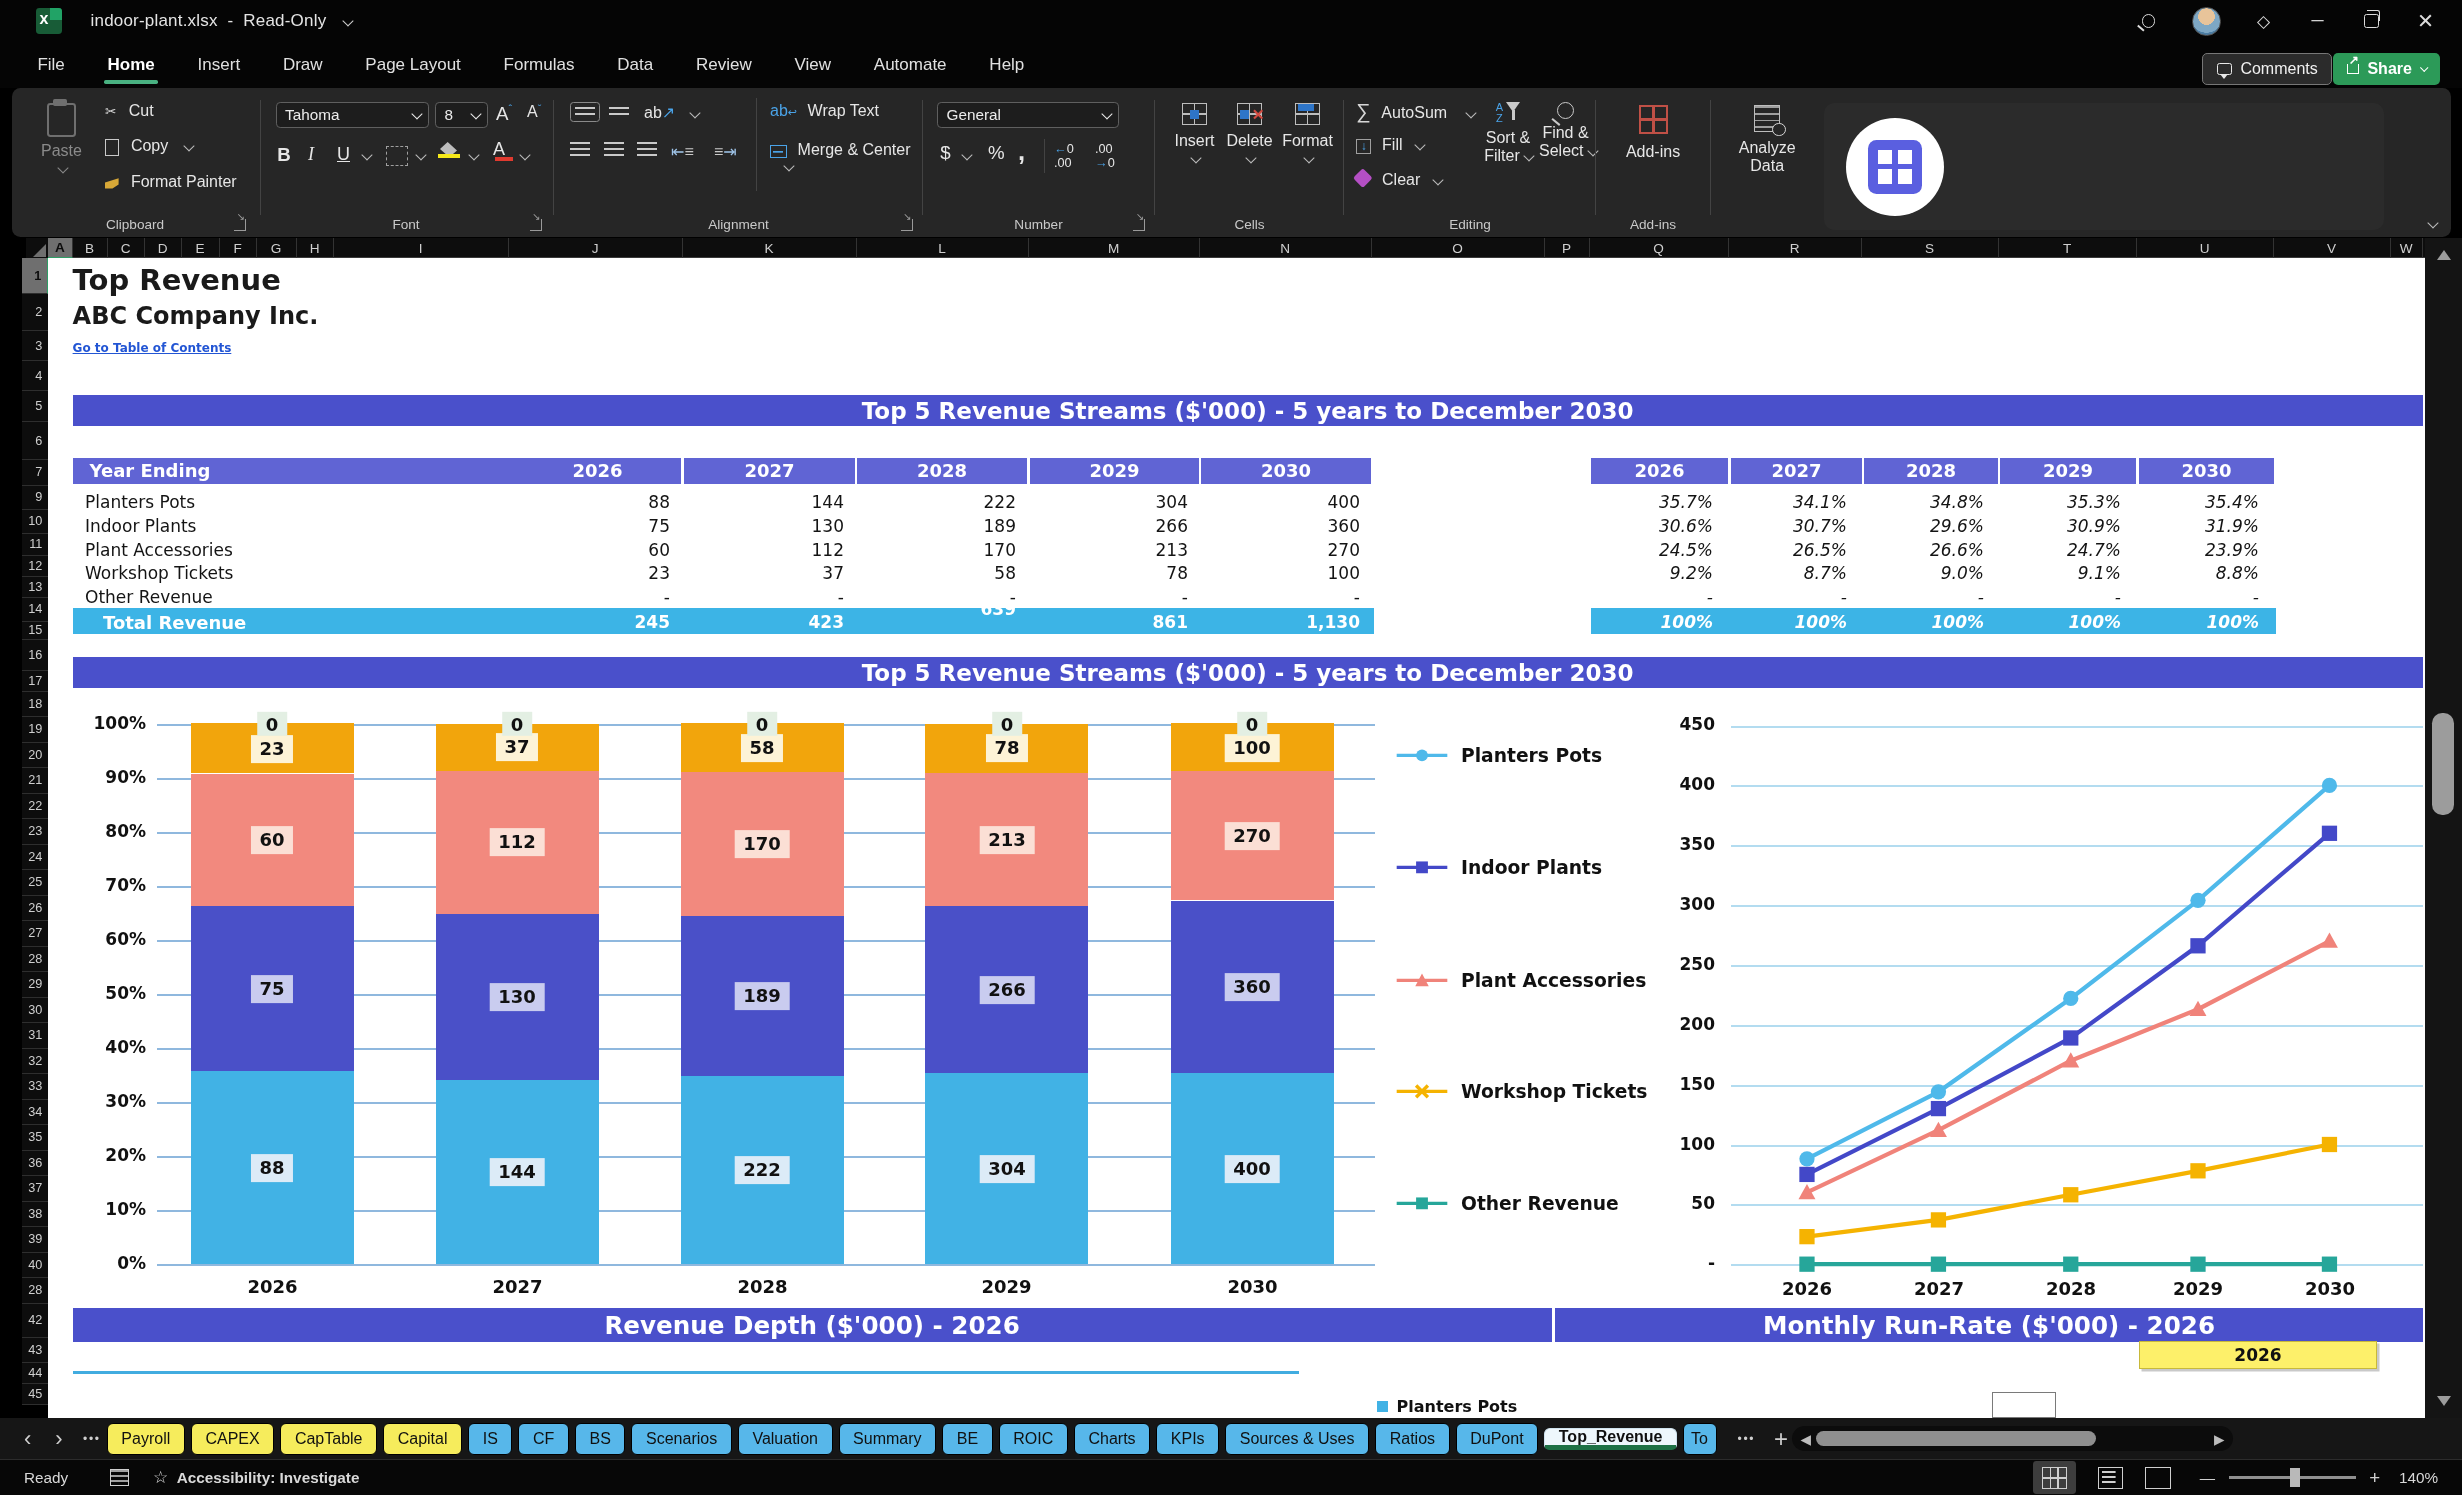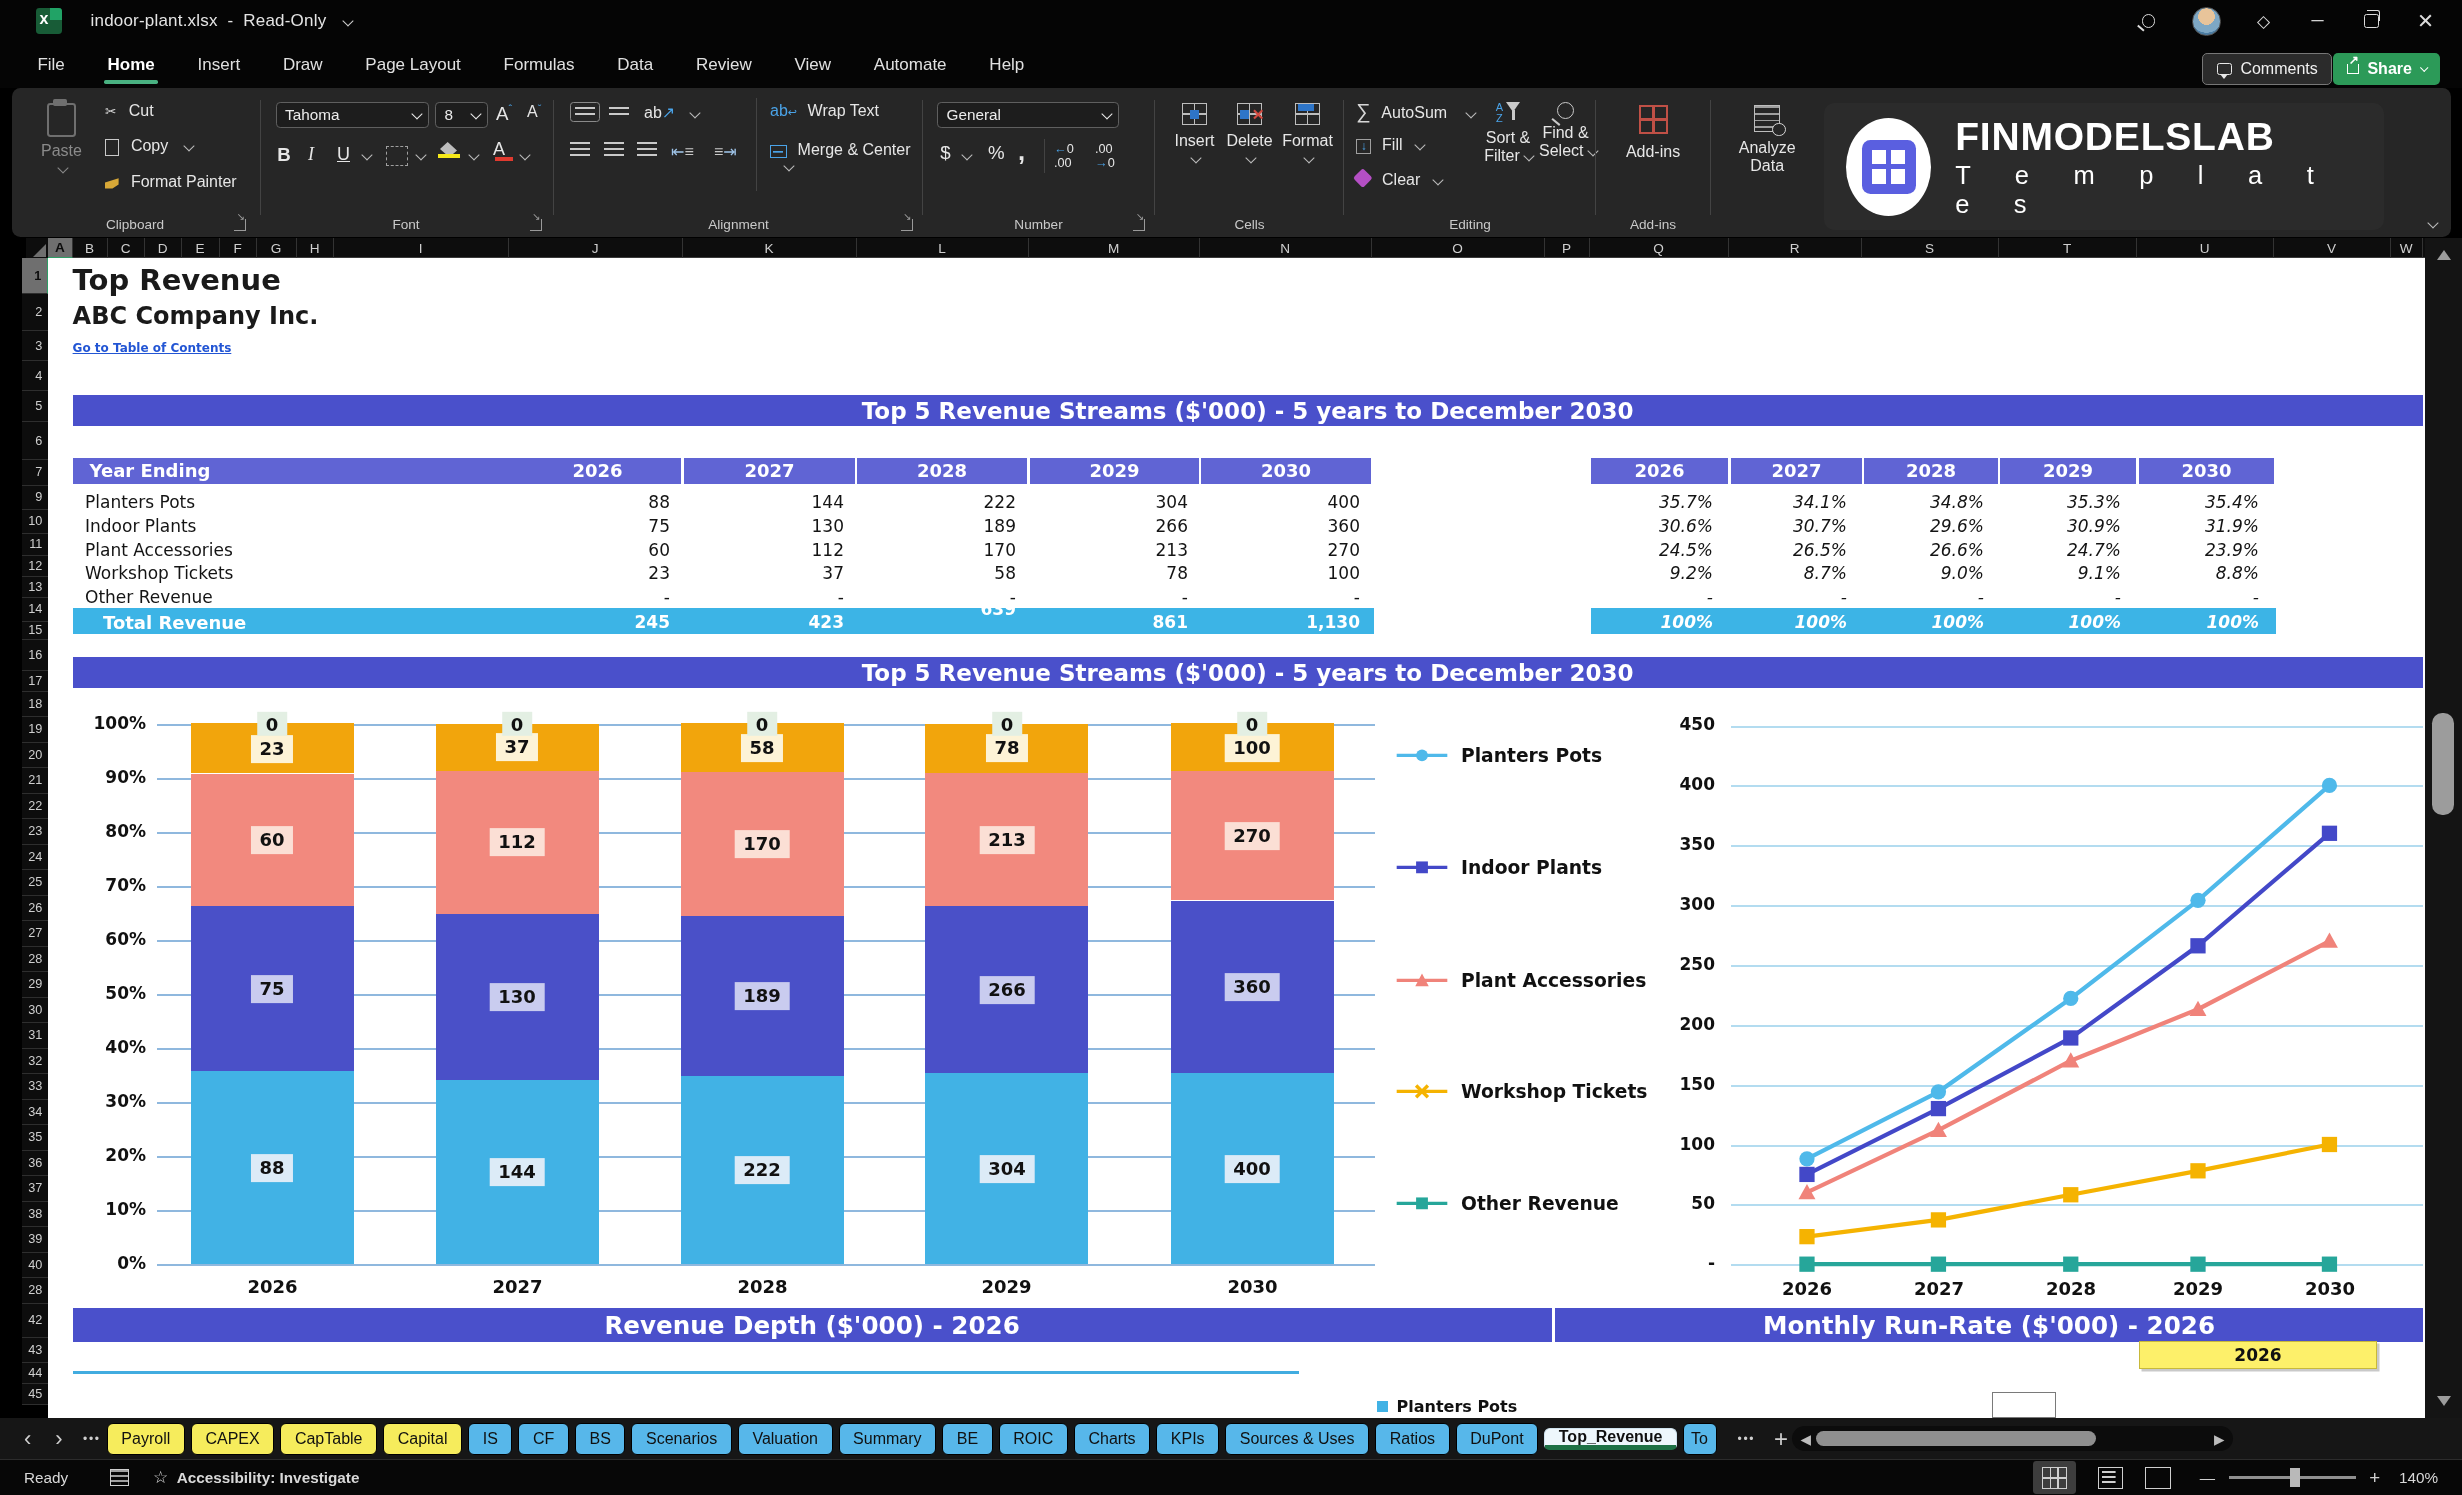--- a/index.html
+++ b/index.html
@@ -371,24 +371,20 @@
     </div>
 
     <div class="logo-panel">
       <div class="logo-circle">
         <div style="width:54px;height:54px;background:#5a5fe0;border-radius:8.5px;display:grid;grid-template-columns:1fr 1fr;grid-template-rows:1fr 1fr;gap:5.1px;padding:10.2px;">
           <div style="background:#fff;"></div>
             <div style="background:#fff;"></div>
             <div style="background:#fff;"></div>
             <div style="background:#fff;"></div>
         </div>
-      </div>
-      <div style="margin-left:24px;">
-        <div class="logo-text1">FINMODELSLAB</div>
-        <div class="logo-text2" style="text-transform:none;">T e m p l a t e s</div>
       </div>
     </div>
     <div class="abs" style="right:15.3px; bottom:6.8px;"><span class="chev" style="color:#bdbdbd;"></span></div>
   </div>
 
   <div class="abs" id="corner"></div>
   <div class="abs" id="colheads">
       <div class="colhead sel" style="width: 24.6px; flex: 0 0 24.6px;">A</div>
       <div class="colhead" style="width: 35px; flex: 0 0 35px;">B</div>
       <div class="colhead" style="width: 37px; flex: 0 0 37px;">C</div>

